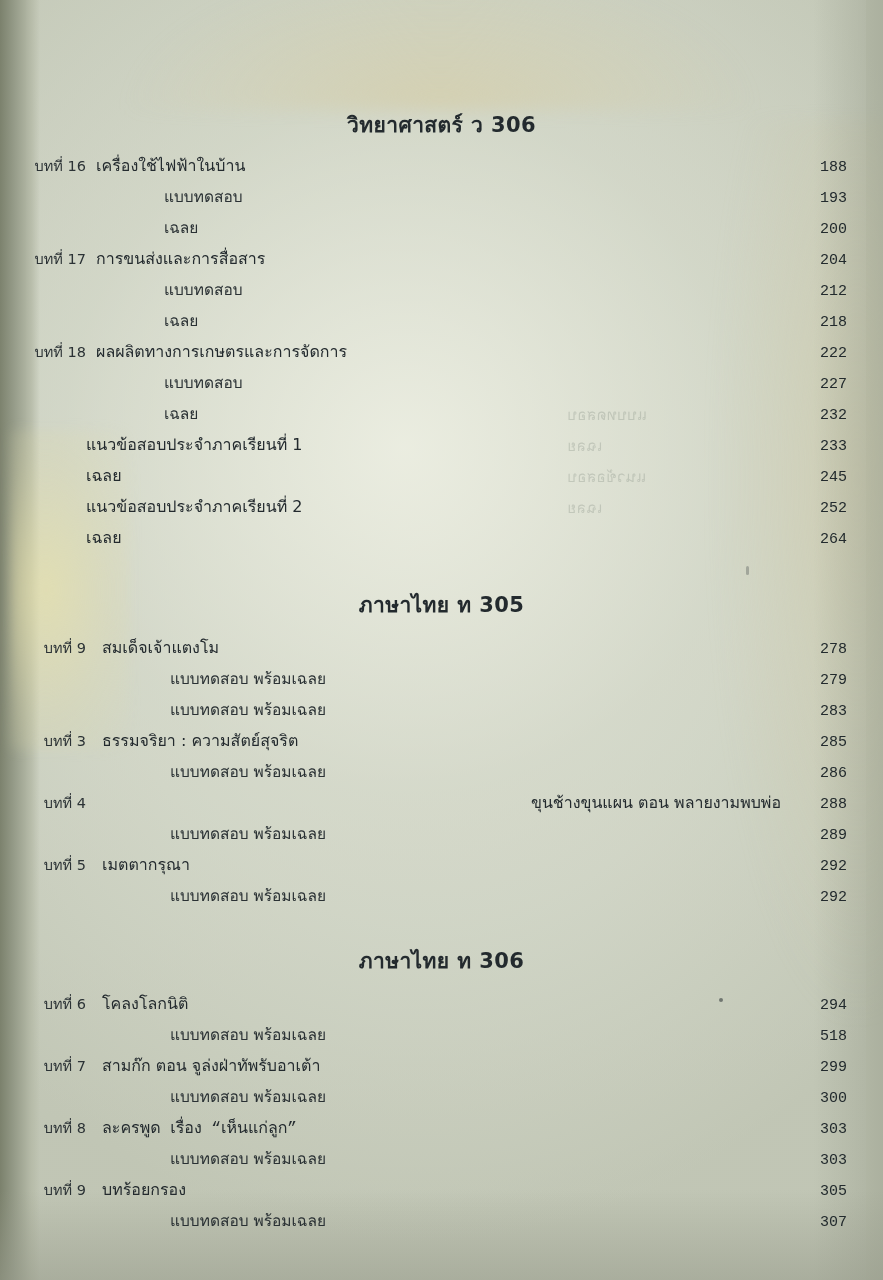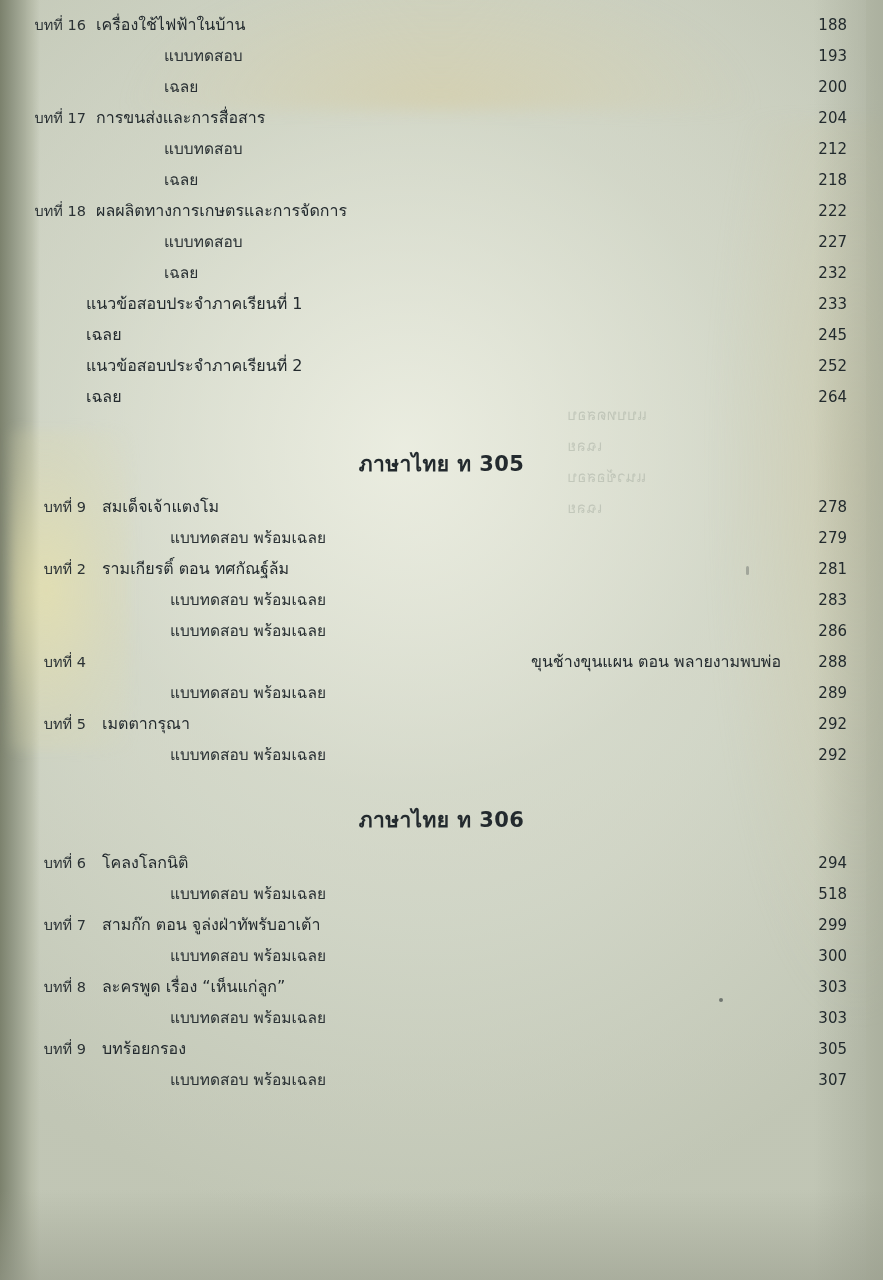--- a/index.html
+++ b/index.html
@@ -136,20 +136,21 @@
     font-size: 15.5px;
     color: #2a3134;
   }
   .pg {
     width: 66px;
     text-align: right;
     font-size: 15px;
     color: #222a2d;
     padding-right: 36px;
     white-space: nowrap;
+    font-family: Liberation Mono, monospace;
   }
   
   .ind-0 .label { padding-left: 10px; }
   .ind-1 .label { padding-left: 78px; }
   .ind-left0 .chap { width: 0; }
   .ind-left0 .label { padding-left: 10px; }
 
   .blk { margin-top: 12px; }
   .blk-1 { margin-top: 14px; }
 
@@ -177,20 +178,21 @@
     <div>เฉลย</div>
     <div>แนวข้อสอบ</div>
     <div>เฉลย</div>
   </div>
 
   <div class="speck" style="left:719px; top:998px; width:4px; height:4px;"></div>
   <div class="speck" style="left:746px; top:566px; width:3px; height:9px; border-radius:2px; opacity:.35;"></div>
 
   <div class="content">
 
+    <div class="sec-title first">วิทยาศาสตร์ ว 306</div>
     <ul class="toc blk">
       <li class="row ind-0">
         <span class="chap">บทที่ 16</span>
         <span class="label">เครื่องใช้ไฟฟ้าในบ้าน</span>
         <span class="pg">188</span>
       </li>
       <li class="row ind-1">
         <span class="chap"></span>
         <span class="label sub">แบบทดสอบ</span>
         <span class="pg">193</span>
@@ -257,29 +259,29 @@
       <li class="row ind-0">
         <span class="chap">บทที่ 9</span>
         <span class="label" style="padding-left:16px;">สมเด็จเจ้าแตงโม</span>
         <span class="pg">278</span>
       </li>
       <li class="row ind-1">
         <span class="chap"></span>
         <span class="label sub" style="padding-left:84px;">แบบทดสอบ  พร้อมเฉลย</span>
         <span class="pg">279</span>
       </li>
-      <li class="row ind-0">
-        <span class="chap">บทที่ 2</span>
-        <span class="label" style="padding-left:16px;">รามเกียรติ์ ตอน ทศกัณฐ์ล้ม</span>
-        <span class="pg">281</span>
-      </li>
       <li class="row ind-1">
         <span class="chap"></span>
         <span class="label sub" style="padding-left:84px;">แบบทดสอบ  พร้อมเฉลย</span>
         <span class="pg">283</span>
+      </li>
+      <li class="row ind-0">
+        <span class="chap">บทที่ 3</span>
+        <span class="label" style="padding-left:16px;">ธรรมจริยา : ความสัตย์สุจริต</span>
+        <span class="pg">285</span>
       </li>
       <li class="row ind-1">
         <span class="chap"></span>
         <span class="label sub" style="padding-left:84px;">แบบทดสอบ  พร้อมเฉลย</span>
         <span class="pg">286</span>
       </li>
       <li class="row ind-0">
         <span class="chap">บทที่ 4</span>
         <span class="label" style="padding-left:16px;text-align:right;">ขุนช้างขุนแผน ตอน พลายงามพบพ่อ</span>
         <span class="pg">288</span>
@@ -318,21 +320,21 @@
         <span class="label" style="padding-left:16px;">สามก๊ก ตอน จูล่งฝ่าทัพรับอาเต้า</span>
         <span class="pg">299</span>
       </li>
       <li class="row ind-1">
         <span class="chap"></span>
         <span class="label sub" style="padding-left:84px;">แบบทดสอบ  พร้อมเฉลย</span>
         <span class="pg">300</span>
       </li>
       <li class="row ind-0">
         <span class="chap">บทที่ 8</span>
-        <span class="label" style="padding-left:16px;">ละครพูด เรื่อง “เห็นแก่ลูก”</span>
+        <span class="label" style="padding-left:16px;font-family:Liberation Mono, monospace;">ละครพูด เรื่อง “เห็นแก่ลูก”</span>
         <span class="pg">303</span>
       </li>
       <li class="row ind-1">
         <span class="chap"></span>
         <span class="label sub" style="padding-left:84px;">แบบทดสอบ  พร้อมเฉลย</span>
         <span class="pg">303</span>
       </li>
       <li class="row ind-0">
         <span class="chap">บทที่ 9</span>
         <span class="label" style="padding-left:16px;">บทร้อยกรอง</span>

